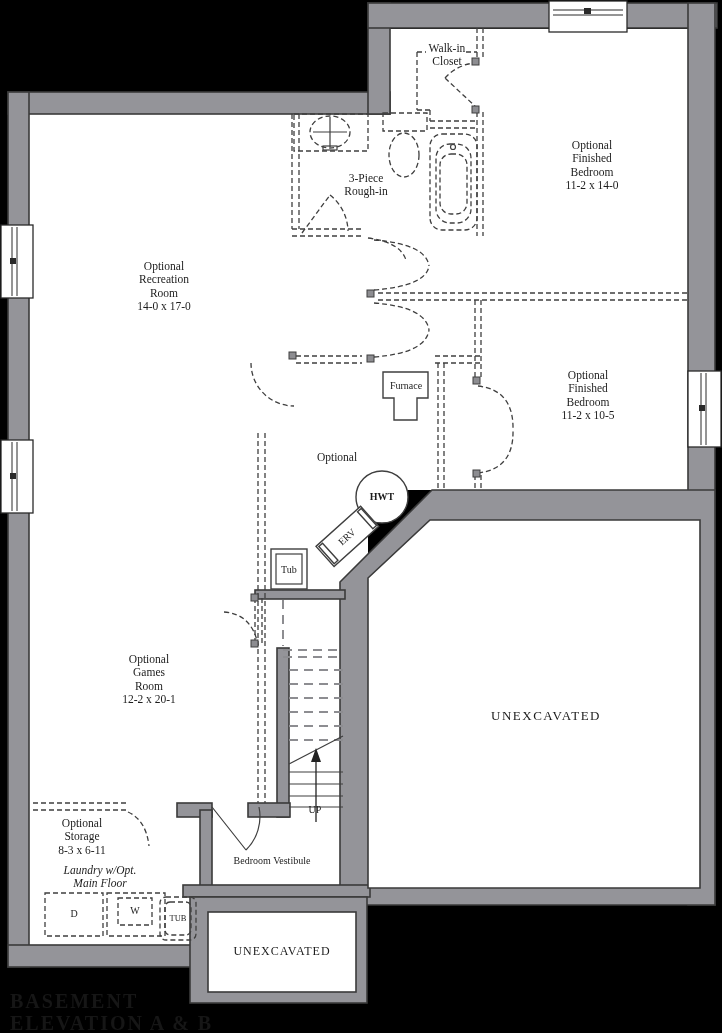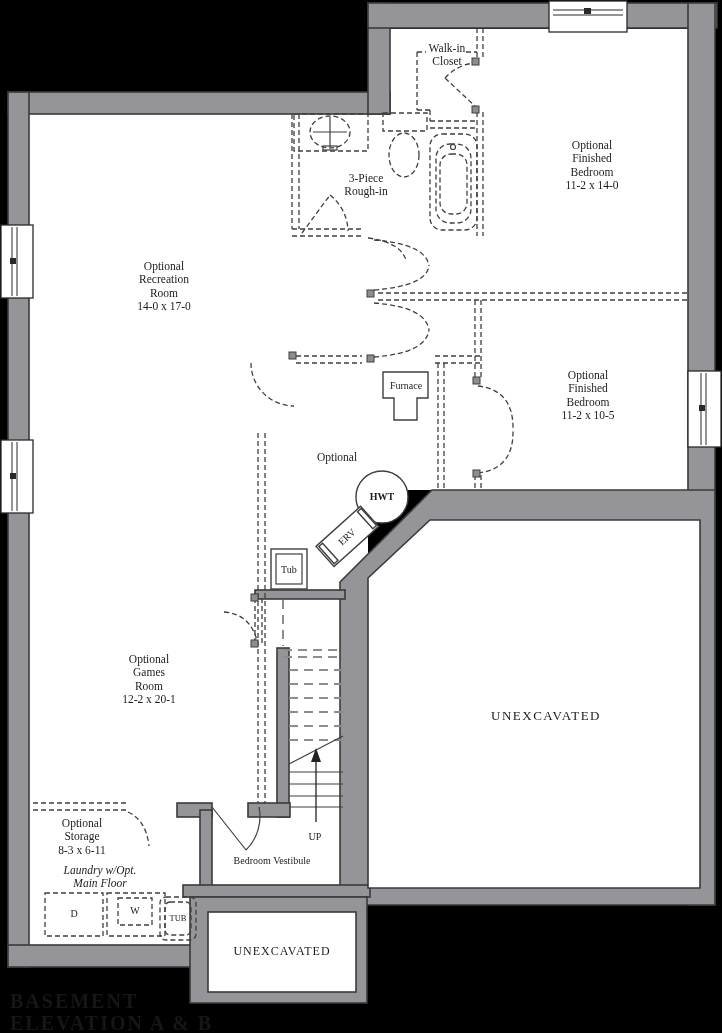--- a/index.html
+++ b/index.html
@@ -203,18 +203,18 @@
 Room
 12-2 x 20-1</div>
 <div class="lbl" style="left:82px;top:837px;">Optional
 Storage
 8-3 x 6-11</div>
 <div class="lbl" style="left:100px;top:877px;font-style:italic;">Laundry w/Opt.
 Main Floor</div>
 <div class="lbl s10" style="left:74px;top:914px;">D</div>
 <div class="lbl s10" style="left:135px;top:911px;">W</div>
 <div class="lbl s8" style="left:178px;top:919px;">TUB</div>
-<div class="lbl s10" style="left:315px;top:837px;">UP</div>
+<div class="lbl s10" style="left:315px;top:810px;">UP</div>
 <div class="lbl s10" style="left:272px;top:861px;">Bedroom Vestibule</div>
 <div class="lbl unex2" style="left:282px;top:952px;">UNEXCAVATED</div>
 <div class="foot" style="top:990px;">BASEMENT</div>
 <div class="foot" style="top:1012px;">ELEVATION A &amp; B</div>
 </div>
 
 </body></html>

